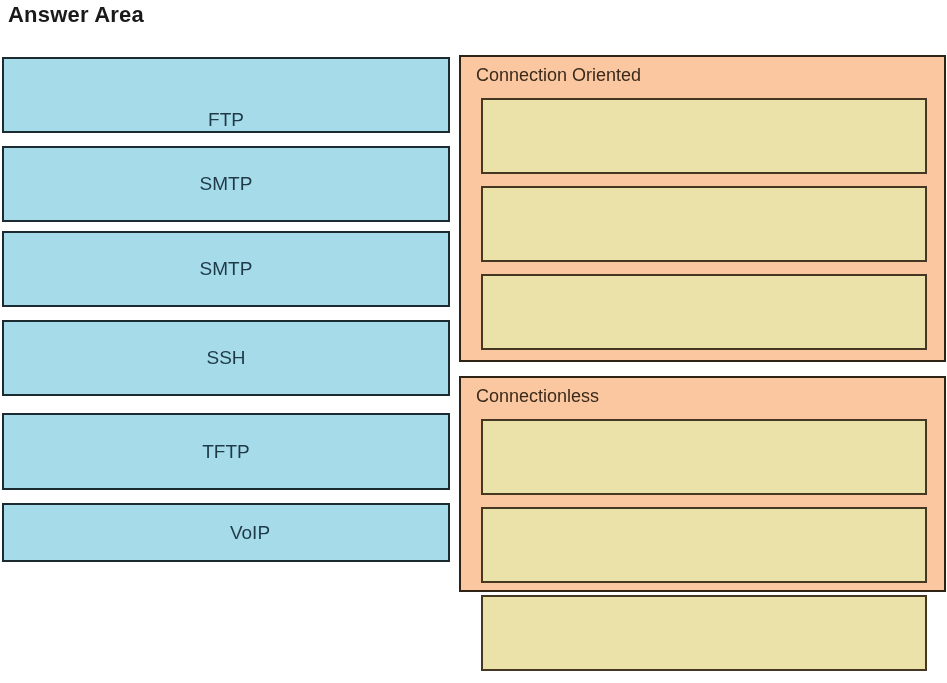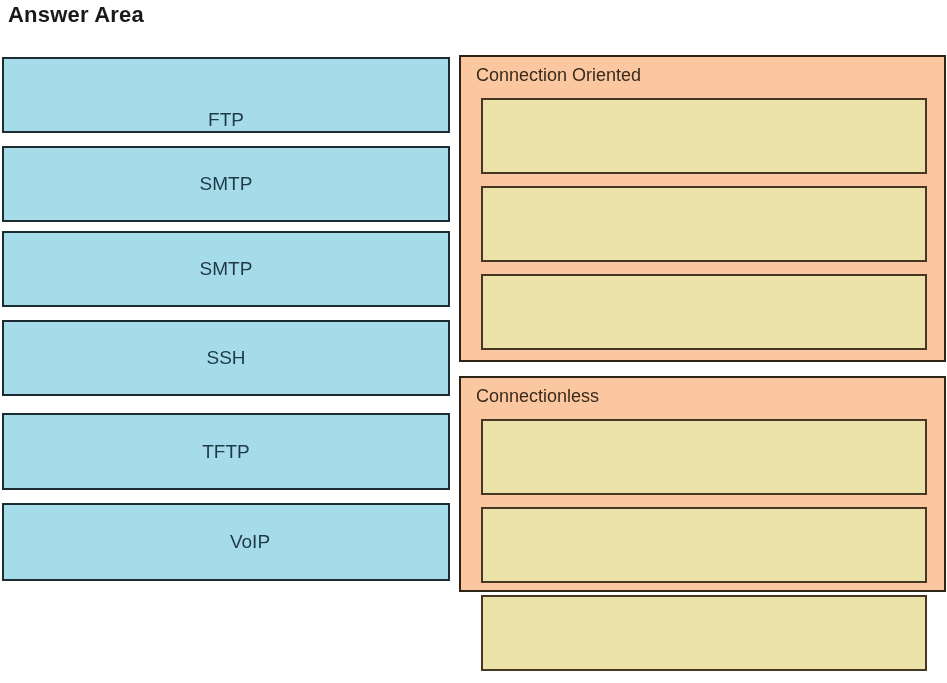--- a/index.html
+++ b/index.html
@@ -39,21 +39,21 @@
     font-size: 19px;
     color: var(--item-text);
     cursor: pointer;
     user-select: none;
   }
   .item-0 { top: 57px; align-items: flex-end; }
   .item-1 { top: 146px; }
   .item-2 { top: 231px; }
   .item-3 { top: 320px; }
   .item-4 { top: 413px; height: 77px; }
-  .item-5 { top: 503px; height: 78px; padding-left: 48px; }
+  .item-5 { top: 503px; height: 59px; padding-left: 48px; }
   .drop-group {
     position: absolute;
     left: 459px;
     width: 487px;
     background: var(--group-fill);
     border: 2px solid var(--group-border);
   }
   .group-0 { top: 55px; height: 307px; }
   .group-1 { top: 376px; height: 216px; }
   .group-label {

